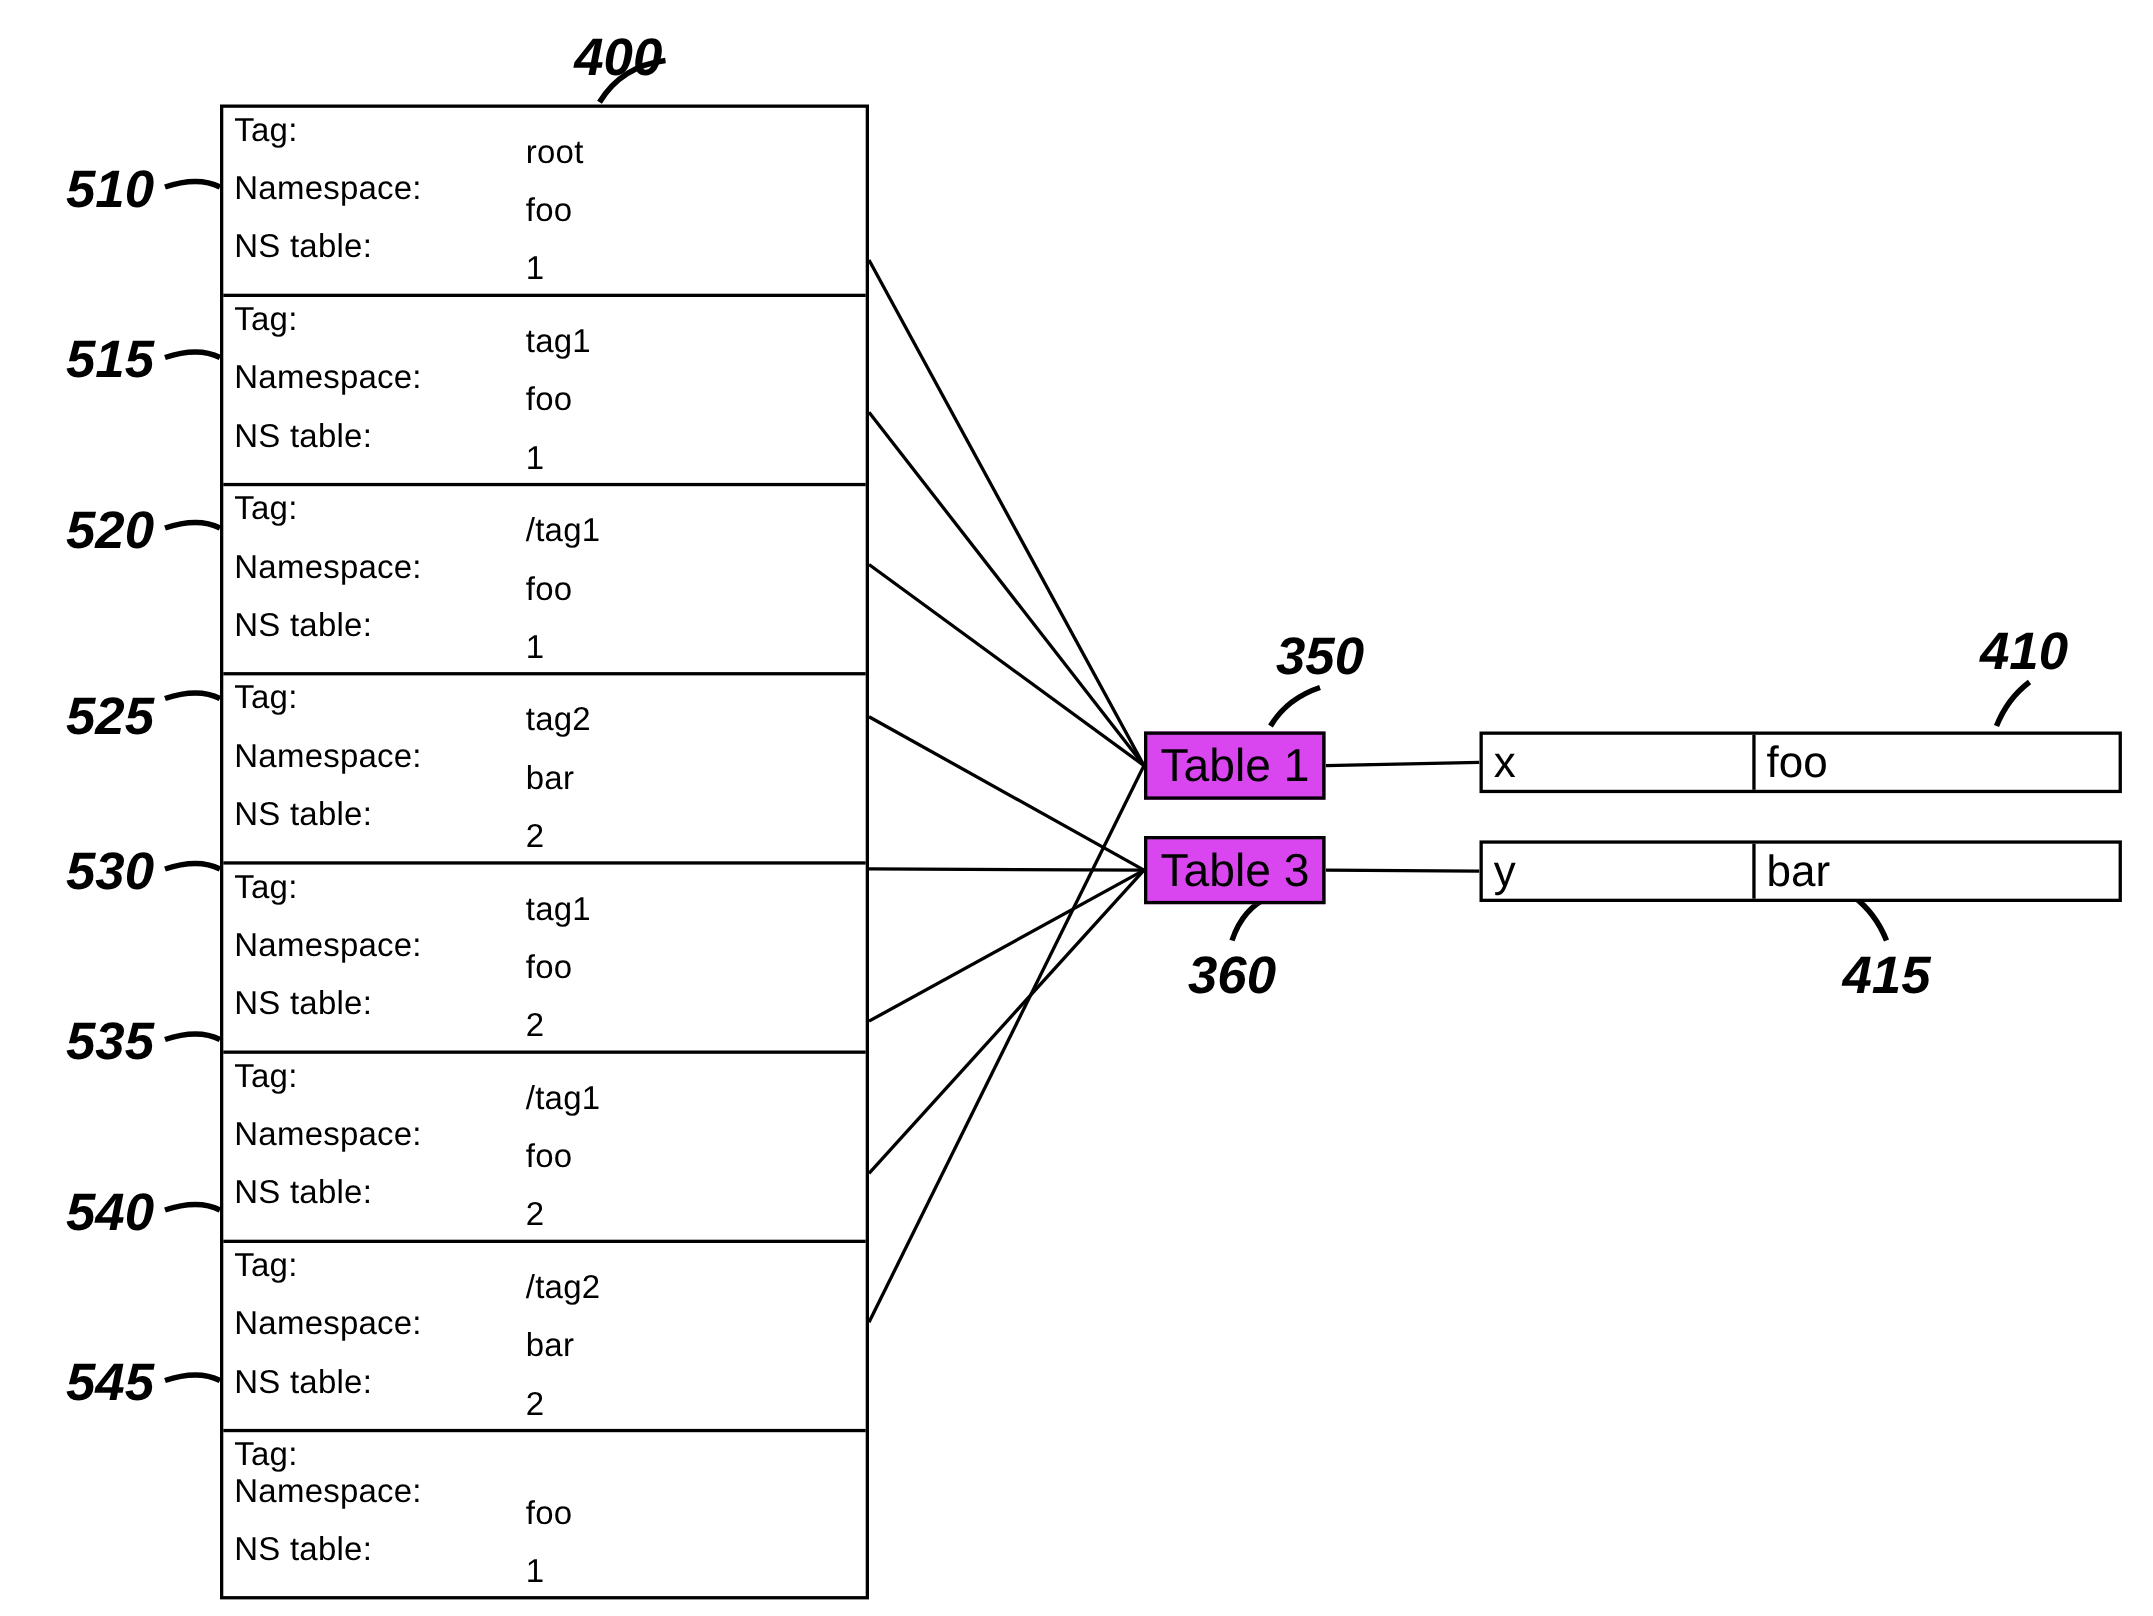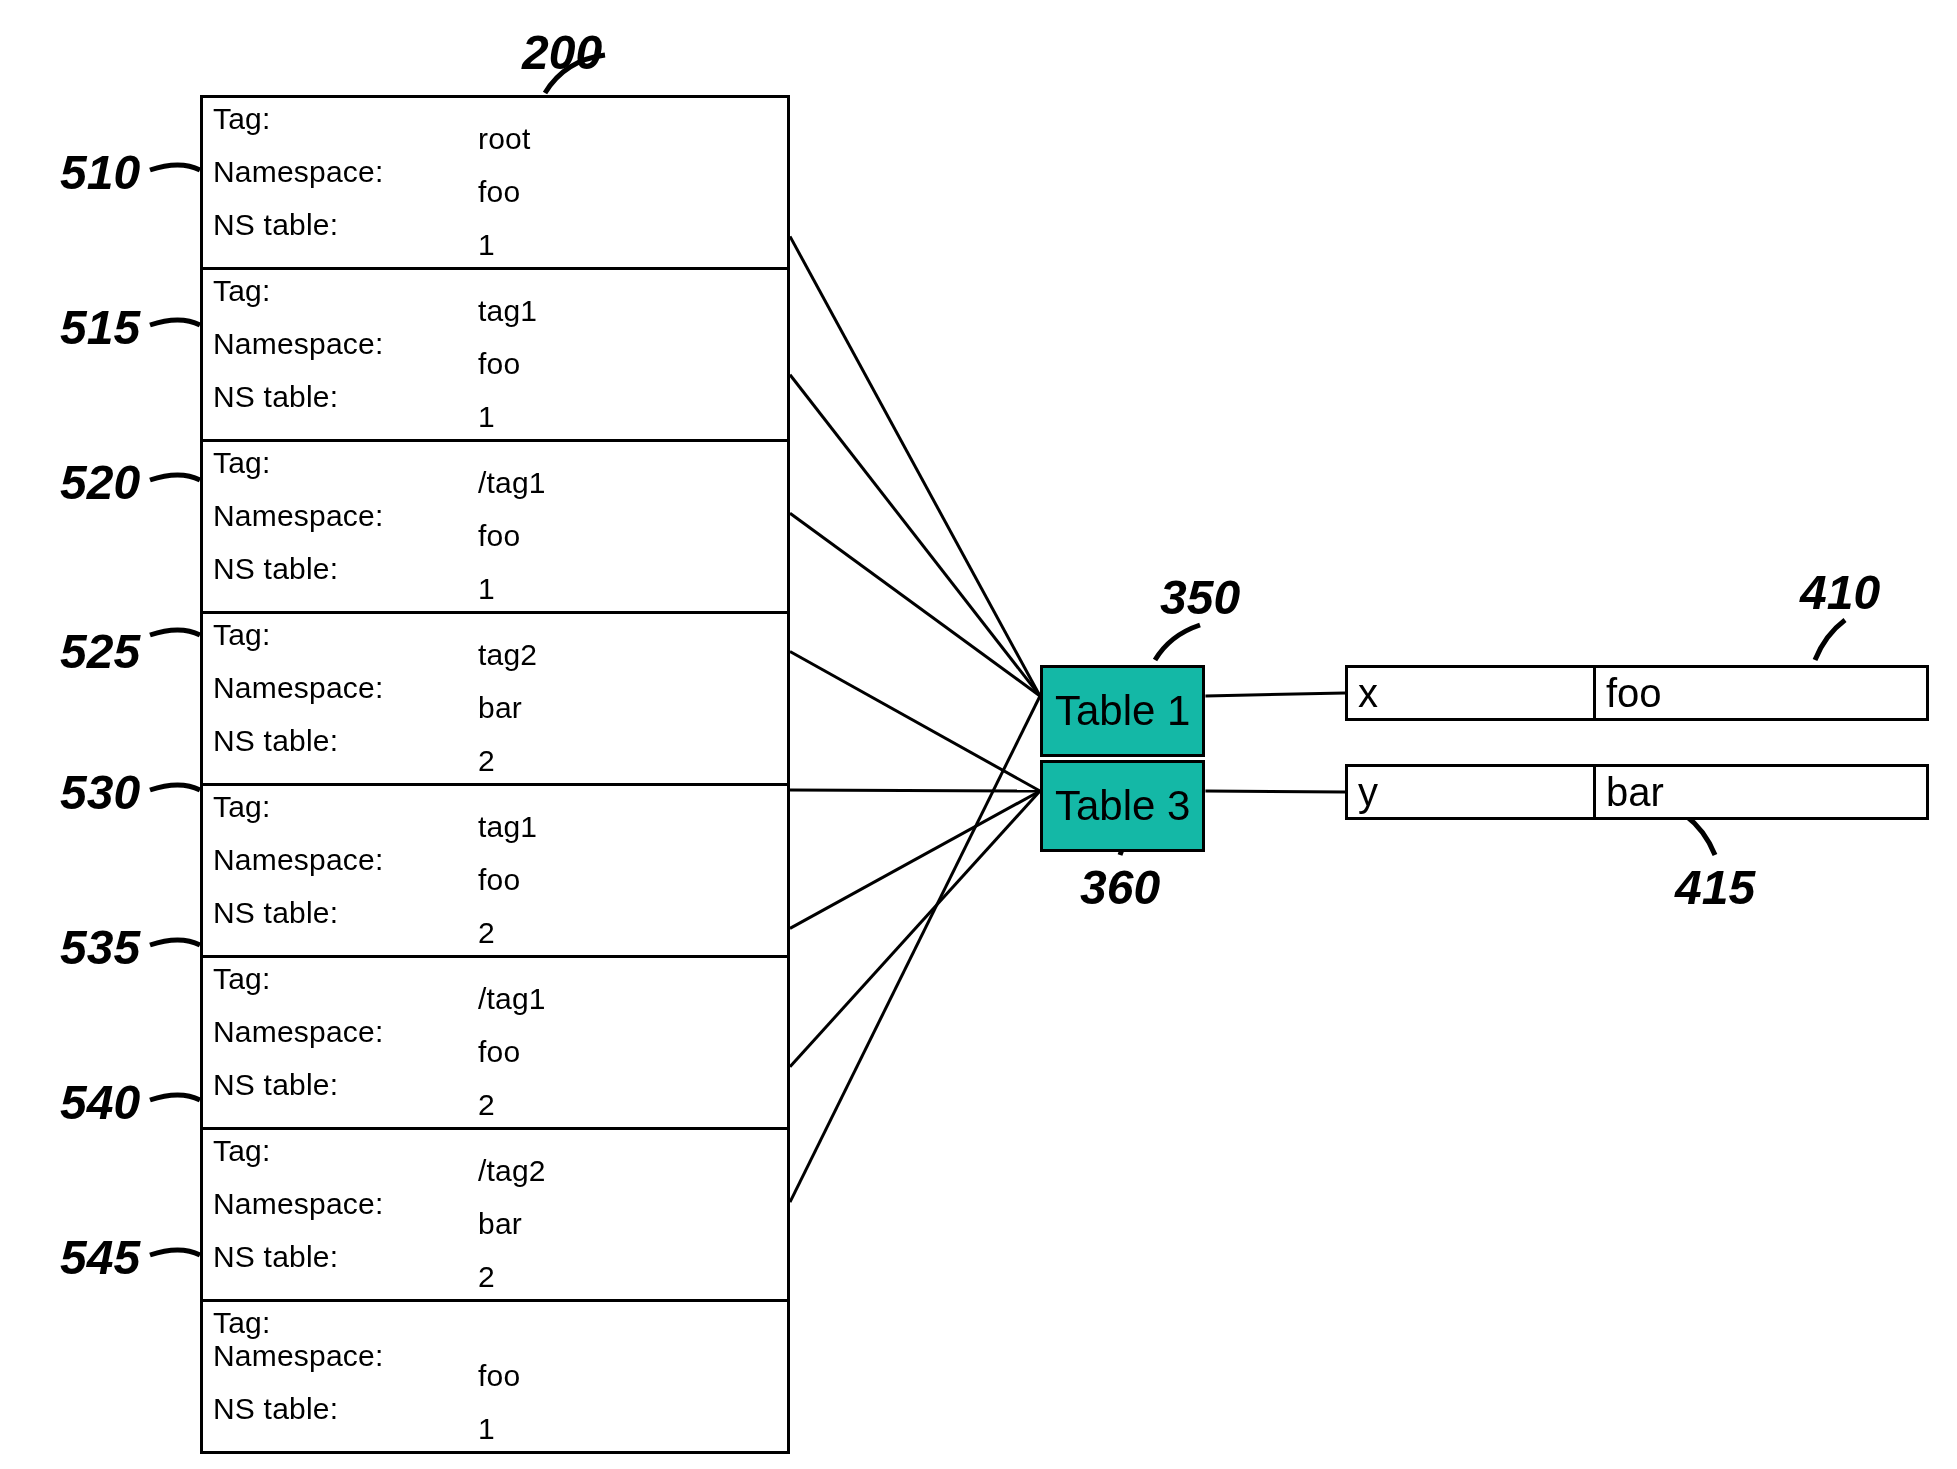--- a/index.html
+++ b/index.html
@@ -51,22 +51,22 @@
   .row .v {
     flex: 1;
     margin-top: 20px;
   }
 
   
   .tbox {
     position: absolute;
     border: 3px solid #000;
     font-size: 42px;
-    padding: 19px 12px;
-    background: #14b8a6;
+    padding: 4px 12px;
+    background: #d946ef;
     white-space: nowrap;
   }
 
   
   .nsmap {
     position: absolute;
     display: flex;
     border: 3px solid #000;
     height: 56px;
     box-sizing: border-box;
@@ -106,21 +106,21 @@
       <line x1="790" y1="513.171875" x2="1040" y2="696" stroke="#000" stroke-width="3"></line>
       <line x1="790" y1="651.5625" x2="1040" y2="791" stroke="#000" stroke-width="3"></line>
       <line x1="790" y1="789.953125" x2="1040" y2="791" stroke="#000" stroke-width="3"></line>
       <line x1="790" y1="928.34375" x2="1040" y2="791" stroke="#000" stroke-width="3"></line>
       <line x1="790" y1="1066.734375" x2="1040" y2="791" stroke="#000" stroke-width="3"></line>
       <line x1="790" y1="1202.125" x2="1040" y2="696" stroke="#000" stroke-width="3"></line>
       <line x1="1205.4375" y1="696" x2="1345" y2="693" stroke="#000" stroke-width="3"></line>
       <line x1="1205.4375" y1="791" x2="1345" y2="792" stroke="#000" stroke-width="3"></line>
     </svg>
 
-  <div class="reflabel" style="left:522px; top:25px;">200</div>
+  <div class="reflabel" style="left:522px; top:25px;">400</div>
   <div class="reflabel" style="left:60px; top:145px;">510</div>
   <div class="reflabel" style="left:60px; top:300px;">515</div>
   <div class="reflabel" style="left:60px; top:455px;">520</div>
   <div class="reflabel" style="left:60px; top:610px;margin-top:14px;">525</div>
   <div class="reflabel" style="left:60px; top:765px;">530</div>
   <div class="reflabel" style="left:60px; top:920px;">535</div>
   <div class="reflabel" style="left:60px; top:1075px;">540</div>
   <div class="reflabel" style="left:60px; top:1230px;">545</div>
   <div class="reflabel" style="left:1160px; top:570px;">350</div>
   <div class="reflabel" style="left:1080px; top:860px;">360</div>

